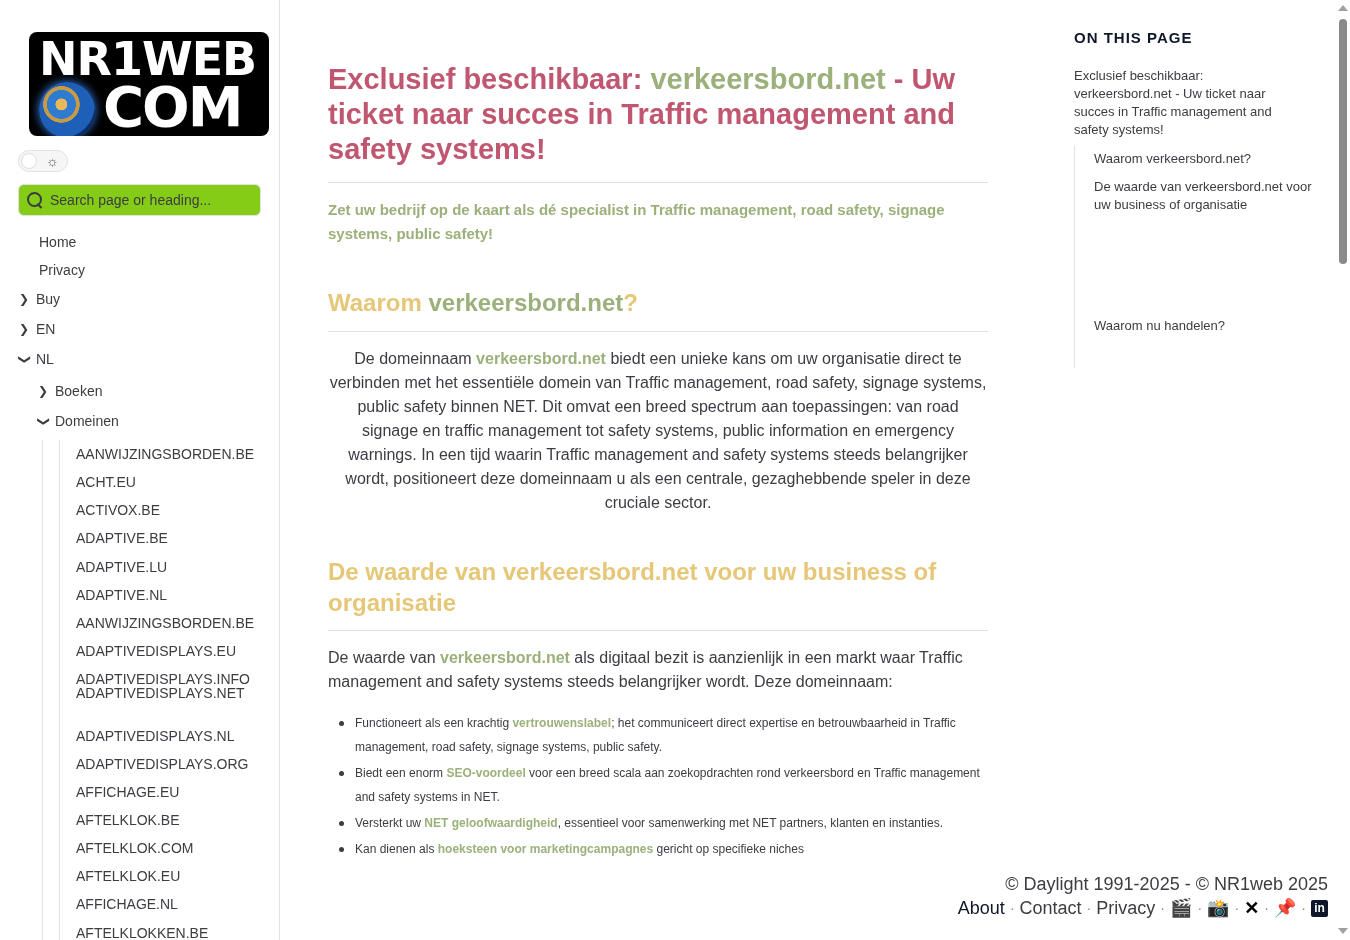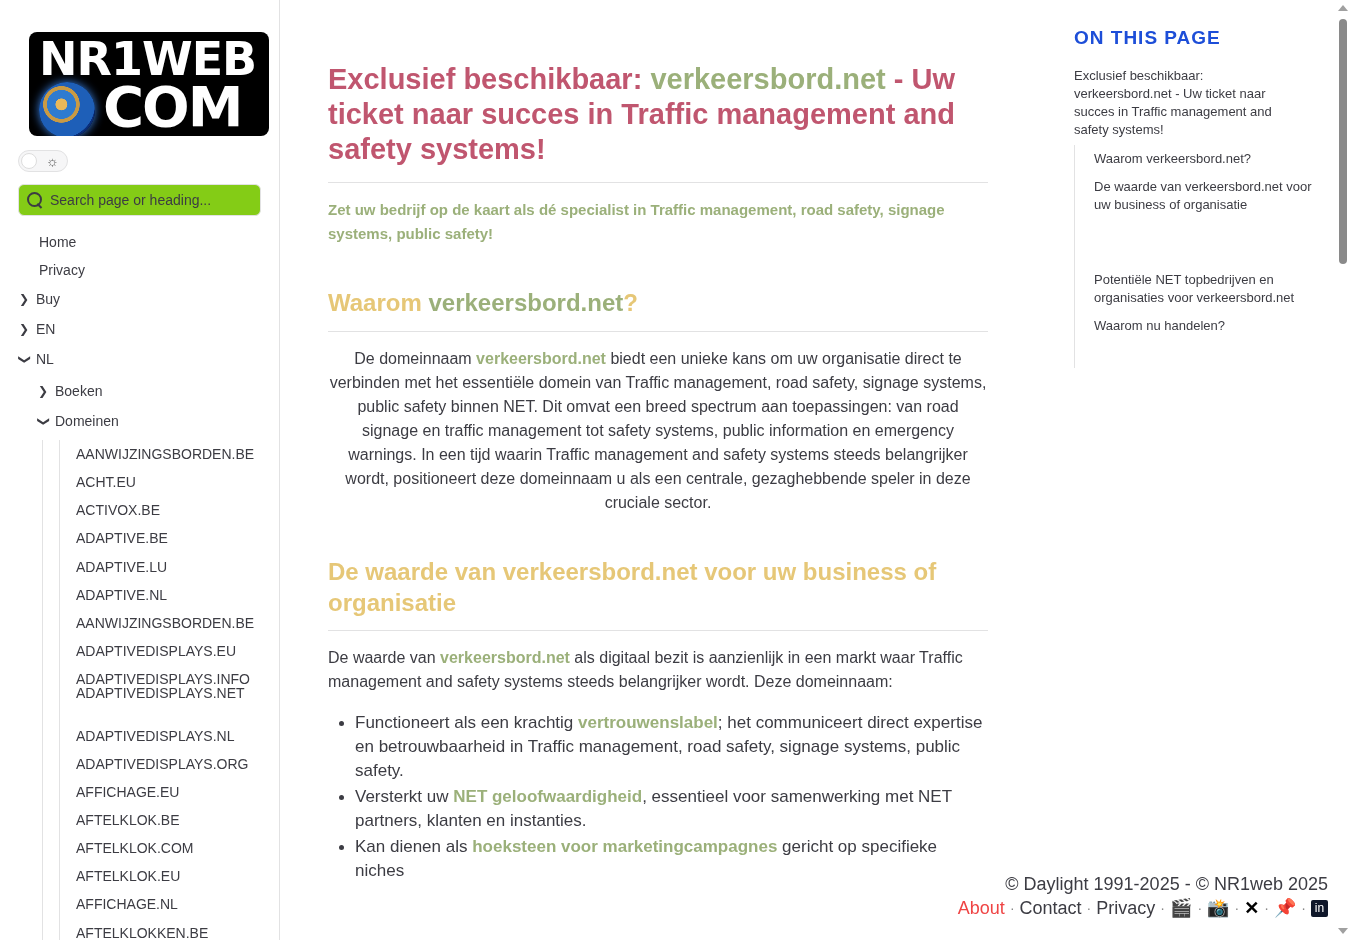--- a/index.html
+++ b/index.html
@@ -35,36 +35,36 @@
   .main { position: absolute; left: 328px; top: 0; width: 660px; }
   .h1 { position: absolute; top: 62px; left: 0; width: 660px; font-size: 29px; font-weight: bold; line-height: 35px; color: #c0566f; }
   .green { color: #9bb07a; }
   .gold { color: #e6c777; }
   .hr { position: absolute; left: 0; width: 660px; height: 1px; background: #e2e2e3; }
   .lead { position: absolute; top: 198px; left: 0; width: 660px; font-size: 15px; font-weight: bold; color: #9bb07a; line-height: 24px; }
   .h2 { position: absolute; left: 0; width: 660px; font-size: 24px; font-weight: bold; line-height: 31px; }
   .p { position: absolute; left: 0; width: 660px; font-size: 16px; line-height: 24px; color: #3c3c43; }
   .p a, .li a { color: #9bb07a; font-weight: bold; text-decoration: none; }
   .ul { position: absolute; left: 0; top: 711px; width: 660px; list-style: none; }
-  .li { position: relative; padding-left: 27px; font-size: 17px; line-height: 24px; color: #3c3c43; margin-bottom: 2px; }
+  .li { position: relative; padding-left: 27px; font-size: 12px; line-height: 24px; color: #3c3c43; margin-bottom: 2px; }
   .li::before { content: ""; position: absolute; left: 11px; top: 10px; width: 5px; height: 5px; border-radius: 50%; background: #3c3c43; }
 
   
   .toc { position: absolute; left: 1074px; top: 30px; width: 250px; }
-  .toc-title { font-size: 19px; font-weight: bold; letter-spacing: 1px; color: #1d4ed8; line-height: 16px; }
+  .toc-title { font-size: 15px; font-weight: bold; letter-spacing: 1px; color: #0f172a; line-height: 16px; }
   .toc-root { position: absolute; top: 37px; left: 0; width: 230px; font-size: 13px; line-height: 18px; color: #3c3c43; }
   .toc-sub { position: absolute; top: 115px; left: 0; width: 250px; border-left: 1px solid #e2e2e3; height: 223px; }
   .toc-item { position: absolute; left: 19px; width: 225px; font-size: 13px; line-height: 18px; color: #3c3c43; }
 
   
   .footer { position: absolute; right: 22px; top: 872px; text-align: right; font-size: 18px; color: #3c3c43; line-height: 24px; background: rgba(255,255,255,0.85); }
   .footer .row2 { display: flex; justify-content: flex-end; align-items: center; gap: 5px; }
   .footer .sep { color: #888; font-size: 14px; }
   .footer .ico { font-size: 18px; }
-  .li-icon { display: inline-block; width: 17px; height: 17px; background: #0f172a; color: #fff; font-size: 12px; font-weight: normal; line-height: 17px; text-align: center; border-radius: 2px; }
+  .li-icon { display: inline-block; width: 17px; height: 17px; background: #0f172a; color: #fff; font-size: 12px; font-weight: bold; line-height: 17px; text-align: center; border-radius: 2px; }
 
   
   .scrollbar { position: absolute; right: 0; top: 0; width: 15px; height: 940px; background: #fff; }
   .scroll-thumb { position: absolute; left: 4px; top: 19px; width: 8px; height: 245px; background: #8a8a8a; border-radius: 4px; }
   .scroll-up { position: absolute; left: 3px; top: 5px; width: 0; height: 0; border-left: 5px solid transparent; border-right: 5px solid transparent; border-bottom: 6px solid #a0a0a0; }
   .scroll-down { position: absolute; left: 3px; top: 928px; width: 0; height: 0; border-left: 5px solid transparent; border-right: 5px solid transparent; border-top: 6px solid #a0a0a0; }
 </style>
 </head>
 <body>
 
@@ -155,40 +155,40 @@
   </p>
 
   <h2 class="h2 gold" style="top:556px;">De waarde van verkeersbord.net voor uw business of organisatie</h2>
   <div class="hr" style="top:630px;"></div>
   <p class="p" style="top:646px;">
     <span>De waarde van </span><a href="#">verkeersbord.net</a><span> als digitaal bezit is aanzienlijk in een markt waar Traffic management and safety systems steeds belangrijker wordt. Deze domeinnaam:</span>
   </p>
 
   <ul class="ul">
     <li class="li"><span>Functioneert als een krachtig </span><a href="#">vertrouwenslabel</a><span>; het communiceert direct expertise en betrouwbaarheid in Traffic management, road safety, signage systems, public safety.</span></li>
+    <li class="li"><span>Biedt een enorm </span><a href="#">SEO-voordeel</a><span> voor een breed scala aan zoekopdrachten rond verkeersbord en Traffic management and safety systems in NET.</span></li>
     <li class="li"><span>Versterkt uw </span><a href="#">NET geloofwaardigheid</a><span>, essentieel voor samenwerking met NET partners, klanten en instanties.</span></li>
     <li class="li"><span>Kan dienen als </span><a href="#">hoeksteen voor marketingcampagnes</a><span> gericht op specifieke niches</span></li>
   </ul>
 </main>
 
 <nav class="toc">
   <div class="toc-title">ON THIS PAGE</div>
   <a class="toc-root" href="#" style="text-decoration:none;">Exclusief beschikbaar: verkeersbord.net - Uw ticket naar succes in Traffic management and safety systems!</a>
   <div class="toc-sub">
     <a class="toc-item" href="#" style="top:5px;text-decoration:none;">Waarom verkeersbord.net?</a>
     <a class="toc-item" href="#" style="top:33px;text-decoration:none;">De waarde van verkeersbord.net voor uw business of organisatie</a>
-    <a class="toc-item" href="#" style="top:126px;text-decoration:none;">Potentiële NET topbedrijven en organisaties voor verkeersbord.net</a>
     <a class="toc-item" href="#" style="top:172px;text-decoration:none;">Waarom nu handelen?</a>
   </div>
 </nav>
 
 <footer class="footer">
   <div>© Daylight 1991-2025 - © NR1web 2025</div>
   <div class="row2">
-    <a href="#" style="color:#ef4444;text-decoration:none;">About</a>
+    <a href="#" style="color:#0f172a;text-decoration:none;">About</a>
     <span class="sep">·</span>
     <a href="#" style="color:#3c3c43;text-decoration:none;">Contact</a>
     <span class="sep">·</span>
     <a href="#" style="color:#3c3c43;text-decoration:none;">Privacy</a>
     <span class="sep">·</span>
     <a href="#" class="ico" style="text-decoration:none;">🎬</a>
     <span class="sep">·</span>
     <a href="#" class="ico" style="text-decoration:none;">📸</a>
     <span class="sep">·</span>
     <a href="#" class="ico" style="text-decoration:none;color:#000;font-weight:bold;">✕</a>

